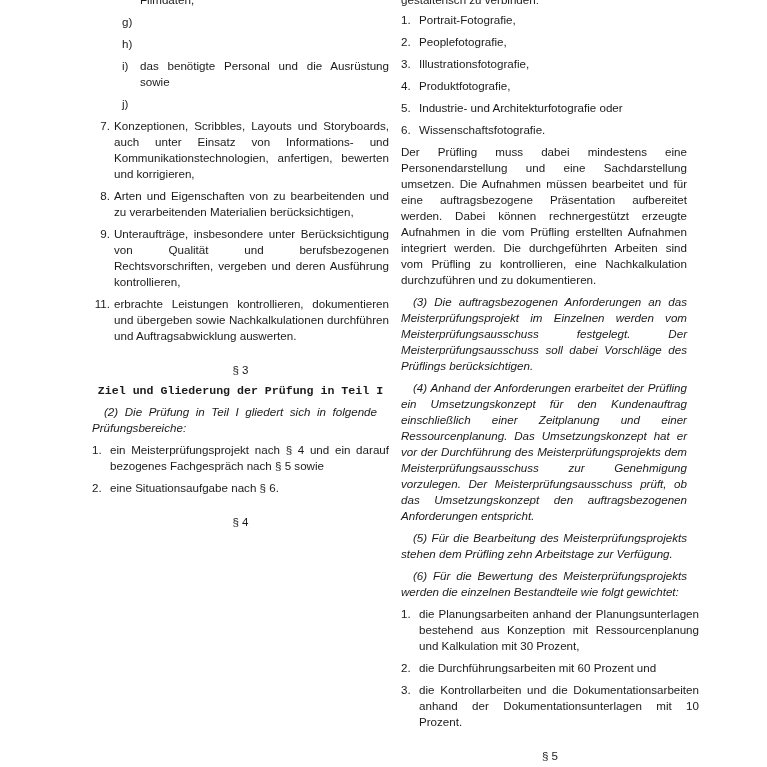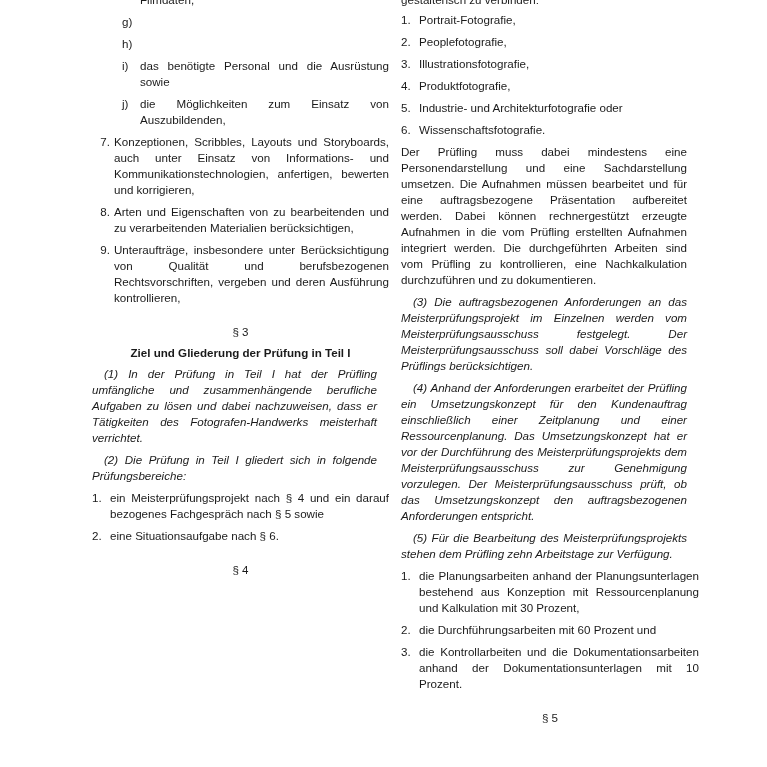--- a/index.html
+++ b/index.html
@@ -14,21 +14,21 @@
   p { margin: 0 12px 6px 0; text-align: justify; }
   .indent { text-indent: 12px; font-style: italic; }
   .item { display: flex; margin: 0 0 6px 0; }
   .item .num { flex: 0 0 auto; min-width: 16px; padding-right: 4px; text-align: left; }
   .item .txt { flex: 1; text-align: justify; }
   .sub { padding-left: 30px; }
   .sub .num { min-width: 14px; }
   .main .num { min-width: 18px; text-align: right; padding-right: 4px; }
   .right-list .num { min-width: 14px; padding-right: 4px; }
   .para-sign { text-align: center; margin: 18px 0 5px 0; }
-  .section-title { text-align: center; font-weight: bold; margin: 0 0 5px 0; }
+  .section-title { text-align: center; font-weight: bold; margin: 0 0 5px 0; font-family: Liberation Mono, monospace; }
   .cont { padding-left: 30px; }
   .intro-line { margin: 0 0 4px 0; }
 </style>
 </head>
 <body>
 
 <div class="col col-left">
   <p class="cont" style="padding-left:48px;">Filmdaten,</p>
 
   <div class="item sub">
@@ -36,39 +36,41 @@
   </div>
   <div class="item sub">
     <span class="num">h)</span>
   </div>
   <div class="item sub">
     <span class="num">i)</span>
     <span class="txt">das benötigte Personal und die Ausrüstung sowie</span>
   </div>
   <div class="item sub">
     <span class="num">j)</span>
-    <span class="txt">die Möglichkeiten zum Einsatz von Auszubildenden,</span>
   </div>
 
   <div class="item main">
     <span class="num">7.</span>
     <span class="txt">Konzeptionen, Scribbles, Layouts und Storyboards, auch unter Einsatz von Informations- und Kommunikationstechnologien, anfertigen, bewerten und korrigieren,</span>
   </div>
   <div class="item main">
     <span class="num">8.</span>
     <span class="txt">Arten und Eigenschaften von zu bearbeitenden und zu verarbeitenden Materialien berücksichtigen,</span>
   </div>
   <div class="item main">
     <span class="num">9.</span>
     <span class="txt">Unteraufträge, insbesondere unter Berücksichtigung von Qualität und berufsbezogenen Rechtsvorschriften, vergeben und deren Ausführung kontrollieren,</span>
   </div>
+  <div class="item main">
+    <span class="num">11.</span>
+    <span class="txt">erbrachte Leistungen kontrollieren, dokumentieren und übergeben sowie Nachkalkulationen durchführen und Auftragsabwicklung auswerten.</span>
+  </div>
 
   <div class="para-sign">§ 3</div>
   <div class="section-title">Ziel und Gliederung der Prüfung in Teil I</div>
-  <p class="indent">(1) In der Prüfung in Teil I hat der Prüfling umfängliche und zusammenhängende berufliche Aufgaben zu lösen und dabei nachzuweisen, dass er Tätigkeiten des Fotografen-Handwerks meisterhaft verrichtet.</p>
   <p class="indent">(2) Die Prüfung in Teil I gliedert sich in folgende Prüfungsbereiche:</p>
   <div class="item right-list">
     <span class="num">1.</span>
     <span class="txt">ein Meisterprüfungsprojekt nach § 4 und ein darauf bezogenes Fachgespräch nach § 5 sowie</span>
   </div>
   <div class="item right-list">
     <span class="num">2.</span>
     <span class="txt">eine Situationsaufgabe nach § 6.</span>
   </div>
 
@@ -101,20 +103,21 @@
   </div>
   <div class="item right-list">
     <span class="num">6.</span>
     <span class="txt">Wissenschaftsfotografie.</span>
   </div>
 
   <p>Der Prüfling muss dabei mindestens eine Personendarstellung und eine Sachdarstellung umsetzen. Die Aufnahmen müssen bearbeitet und für eine auftragsbezogene Präsentation aufbereitet werden. Dabei können rechnergestützt erzeugte Aufnahmen in die vom Prüfling erstellten Aufnahmen integriert werden. Die durchgeführten Arbeiten sind vom Prüfling zu kontrollieren, eine Nachkalkulation durchzuführen und zu dokumentieren.</p>
   <p class="indent">(3) Die auftragsbezogenen Anforderungen an das Meisterprüfungsprojekt im Einzelnen werden vom Meisterprüfungsausschuss festgelegt. Der Meisterprüfungsausschuss soll dabei Vorschläge des Prüflings berücksichtigen.</p>
   <p class="indent">(4) Anhand der Anforderungen erarbeitet der Prüfling ein Umsetzungskonzept für den Kundenauftrag einschließlich einer Zeitplanung und einer Ressourcenplanung. Das Umsetzungskonzept hat er vor der Durchführung des Meisterprüfungsprojekts dem Meisterprüfungsausschuss zur Genehmigung vorzulegen. Der Meisterprüfungsausschuss prüft, ob das Umsetzungskonzept den auftragsbezogenen Anforderungen entspricht.</p>
   <p class="indent">(5) Für die Bearbeitung des Meisterprüfungsprojekts stehen dem Prüfling zehn Arbeitstage zur Verfügung.</p>
+  <p class="indent">(6) Für die Bewertung des Meisterprüfungsprojekts werden die einzelnen Bestandteile wie folgt gewichtet:</p>
 
   <div class="item right-list">
     <span class="num">1.</span>
     <span class="txt">die Planungsarbeiten anhand der Planungsunterlagen bestehend aus Konzeption mit Ressourcenplanung und Kalkulation mit 30 Prozent,</span>
   </div>
   <div class="item right-list">
     <span class="num">2.</span>
     <span class="txt">die Durchführungsarbeiten mit 60 Prozent und</span>
   </div>
   <div class="item right-list">

